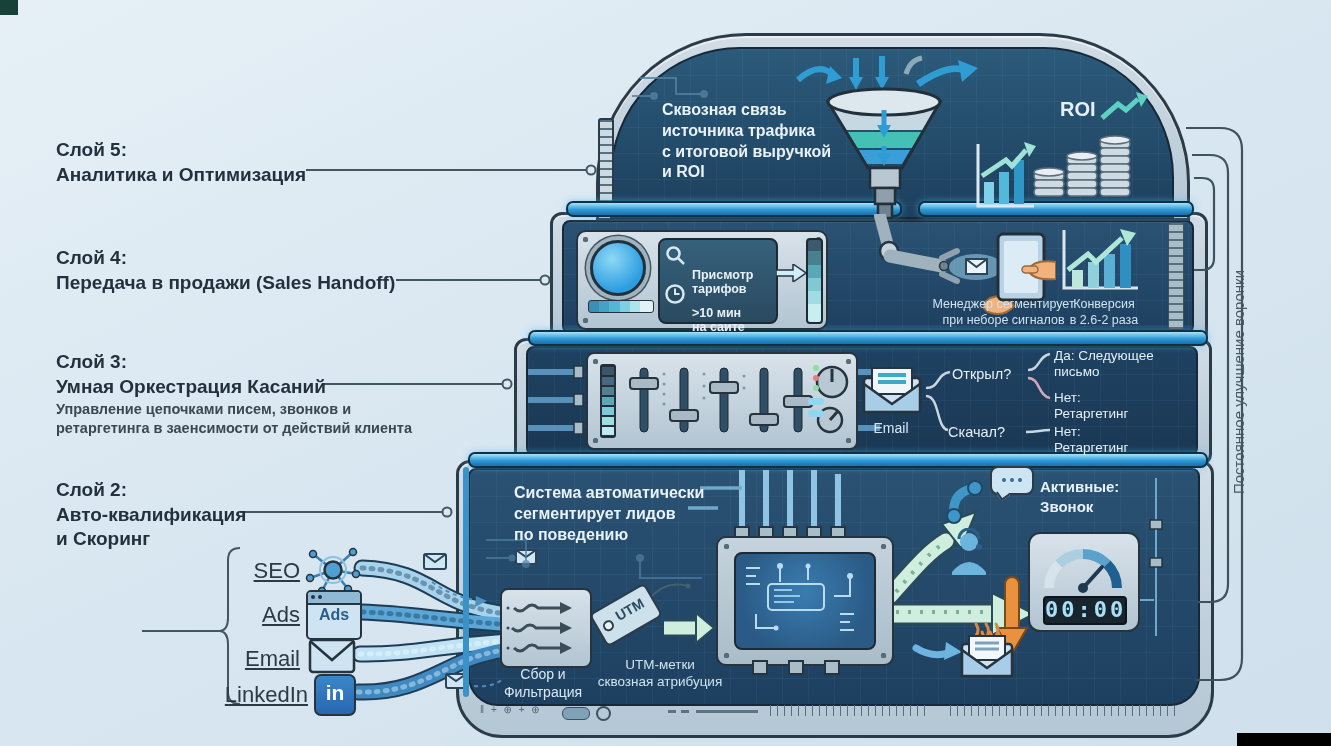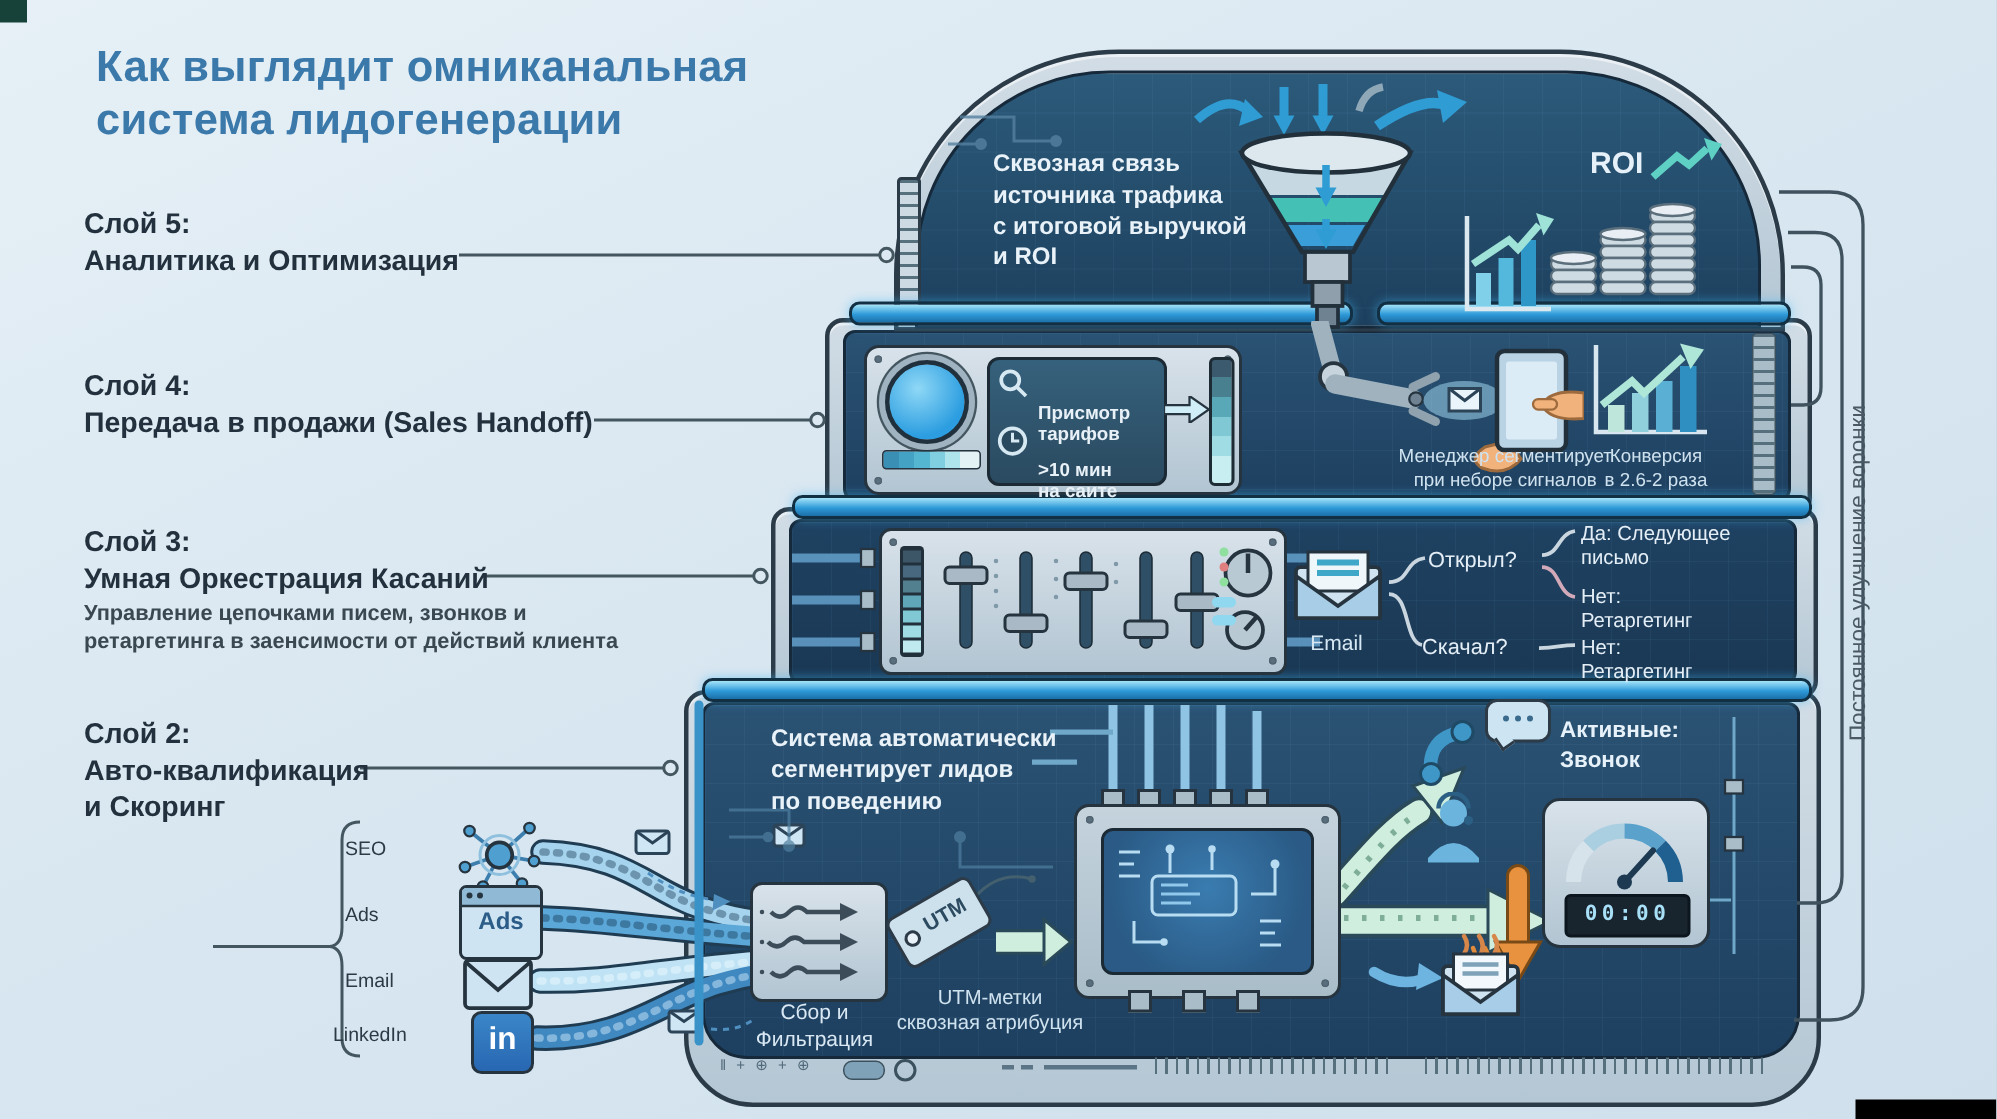--- a/index.html
+++ b/index.html
@@ -22,21 +22,21 @@
   .metal{position:absolute;background:linear-gradient(#d8e2ea,#b2c5d2);
     border:2.5px solid #26343f;border-radius:10px;}
   .screen{position:absolute;background:linear-gradient(#36617c,#2a4a60);
     border:2px solid #1b2a34;border-radius:8px;}
   .screw{position:absolute;width:5px;height:5px;border-radius:50%;background:#5a6f7e;box-shadow:inset 0 0 1px #1d272e;}
   .pin{position:absolute;width:12px;height:11px;background:#a9bdc9;border:2px solid #26343f;}
   
   .t-title{color:#3b79ab;font-weight:bold;font-size:29px;line-height:1.22;letter-spacing:.2px;}
   .t-layer{color:#22313d;font-weight:bold;font-size:19px;line-height:1.3;}
   .t-sub{color:#3a4851;font-weight:bold;font-size:14.5px;line-height:1.32;}
-  .t-chan{color:#2b3a46;font-size:13px;}
+  .t-chan{color:#2b3a46;font-size:22px;text-align:right;text-decoration:underline;}
   .t-note{color:#e9f2f8;font-weight:bold;font-size:16px;line-height:1.3;}
   .t-cap{color:#cfe2ef;font-size:12.5px;line-height:1.28;text-align:center;}
   .t-tree{color:#e4eef6;font-size:13.5px;line-height:1.22;}
   .t-screen{color:#e8f1f7;font-weight:bold;font-size:12.5px;line-height:1.15;margin-top:24px;}
   .t-side{color:#4a5964;font-size:15px;text-align:center;}
   .ticks{background:repeating-linear-gradient(90deg,#56707e 0 1.5px,transparent 1.5px 7px);}
   .vticks{background:repeating-linear-gradient(180deg,#56707e 0 2px,transparent 2px 8px);}
   .bdot{width:4px;height:4px;border-radius:50%;background:#3b6b8c;display:inline-block;margin:0 2px;vertical-align:middle;}
 </style>
 </head>
@@ -196,22 +196,20 @@
     <g stroke="#4f7f9f" stroke-width="2" fill="none" opacity=".7">
       <path d="M486,540 h40 v22"></path>
         <circle cx="526" cy="564" r="3" fill="#4f7f9f"></circle>
       <path d="M486,558 h24"></path>
         <circle cx="512" cy="558" r="2.5" fill="#4f7f9f"></circle>
       <path d="M640,560 v18 h62"></path>
         <circle cx="640" cy="558" r="3" fill="#4f7f9f"></circle>
     </g>
   </svg>
 
-  <div class="abs t-title pre" style="left:64px;top:28px;">Как выглядит омниканальная
-система лидогенерации</div>
   <div class="abs t-layer pre" style="left:56px;top:138px;">Слой 5:
 Аналитика и Оптимизация</div>
   <div class="abs t-layer pre" style="left:56px;top:246px;">Слой 4:
 Передача в продажи (Sales Handoff)</div>
   <div class="abs t-layer pre" style="left:56px;top:350px;">Слой 3:
 Умная Оркестрация Касаний</div>
   <div class="abs t-sub pre" style="left:56px;top:400px;">Управление цепочками писем, звонков и
 ретаргетинга в заенсимости от действий клиента</div>
   <div class="abs t-layer pre" style="left:56px;top:478px;">Слой 2:
 Авто-квалификация
@@ -538,21 +536,21 @@
       <g fill="none" stroke-width="10">
         <path d="M10,46 A34,34 0 0 1 20,22" stroke="#d7e3ea"></path>
         <path d="M20,22 A34,34 0 0 1 44,12" stroke="#a9cfe0"></path>
         <path d="M44,12 A34,34 0 0 1 68,22" stroke="#5aa2cc"></path>
         <path d="M68,22 A34,34 0 0 1 78,46" stroke="#1f6090"></path>
       </g>
       <line x1="44" y1="46" x2="63" y2="25" stroke="#1d3a52" stroke-width="4" stroke-linecap="round"></line>
       <circle cx="44" cy="46" r="5" fill="#1d3a52"></circle>
     </svg>
     <div class="abs" style="left:13px;top:62px;width:80px;height:25px;background:#18242e;border:2px solid #0c161e;border-radius:4px;text-align:center;">
-      <span style="font-family:'DejaVu Sans Mono',monospace;font-weight:bold;font-size:14px;color:#a8e0f8;letter-spacing:3px;line-height:23px;">00:00</span>
+      <span style="font-family:'DejaVu Sans Mono',monospace;font-weight:bold;font-size:22px;color:#a8e0f8;letter-spacing:3px;line-height:23px;">00:00</span>
     </div>
   </div>
 
   <svg class="abs" style="left:956px;top:620px;" width="62" height="60" viewBox="0 0 62 60">
     <g stroke="#d8874a" stroke-width="3" fill="none" stroke-linecap="round">
       <path d="M20,16 q4,-6 0,-12"></path>
         <path d="M30,18 q5,-7 0,-14"></path>
         <path d="M40,16 q4,-6 0,-12"></path>
     </g>
     <rect x="6" y="24" width="50" height="32" rx="3" fill="#cfe3f1" stroke="#26343f" stroke-width="2.5"></rect>

